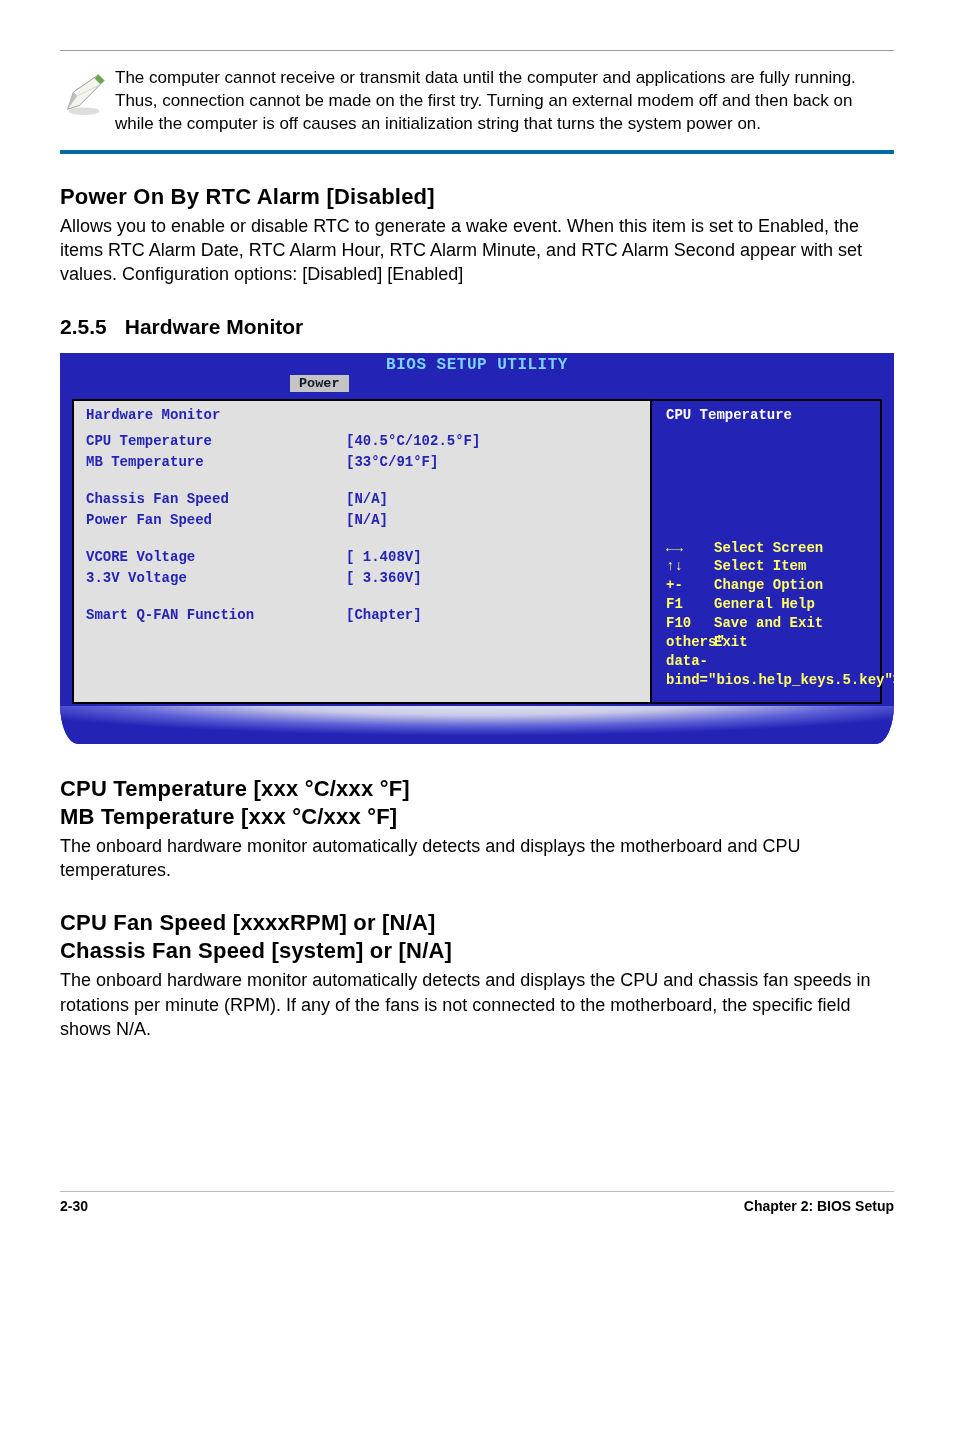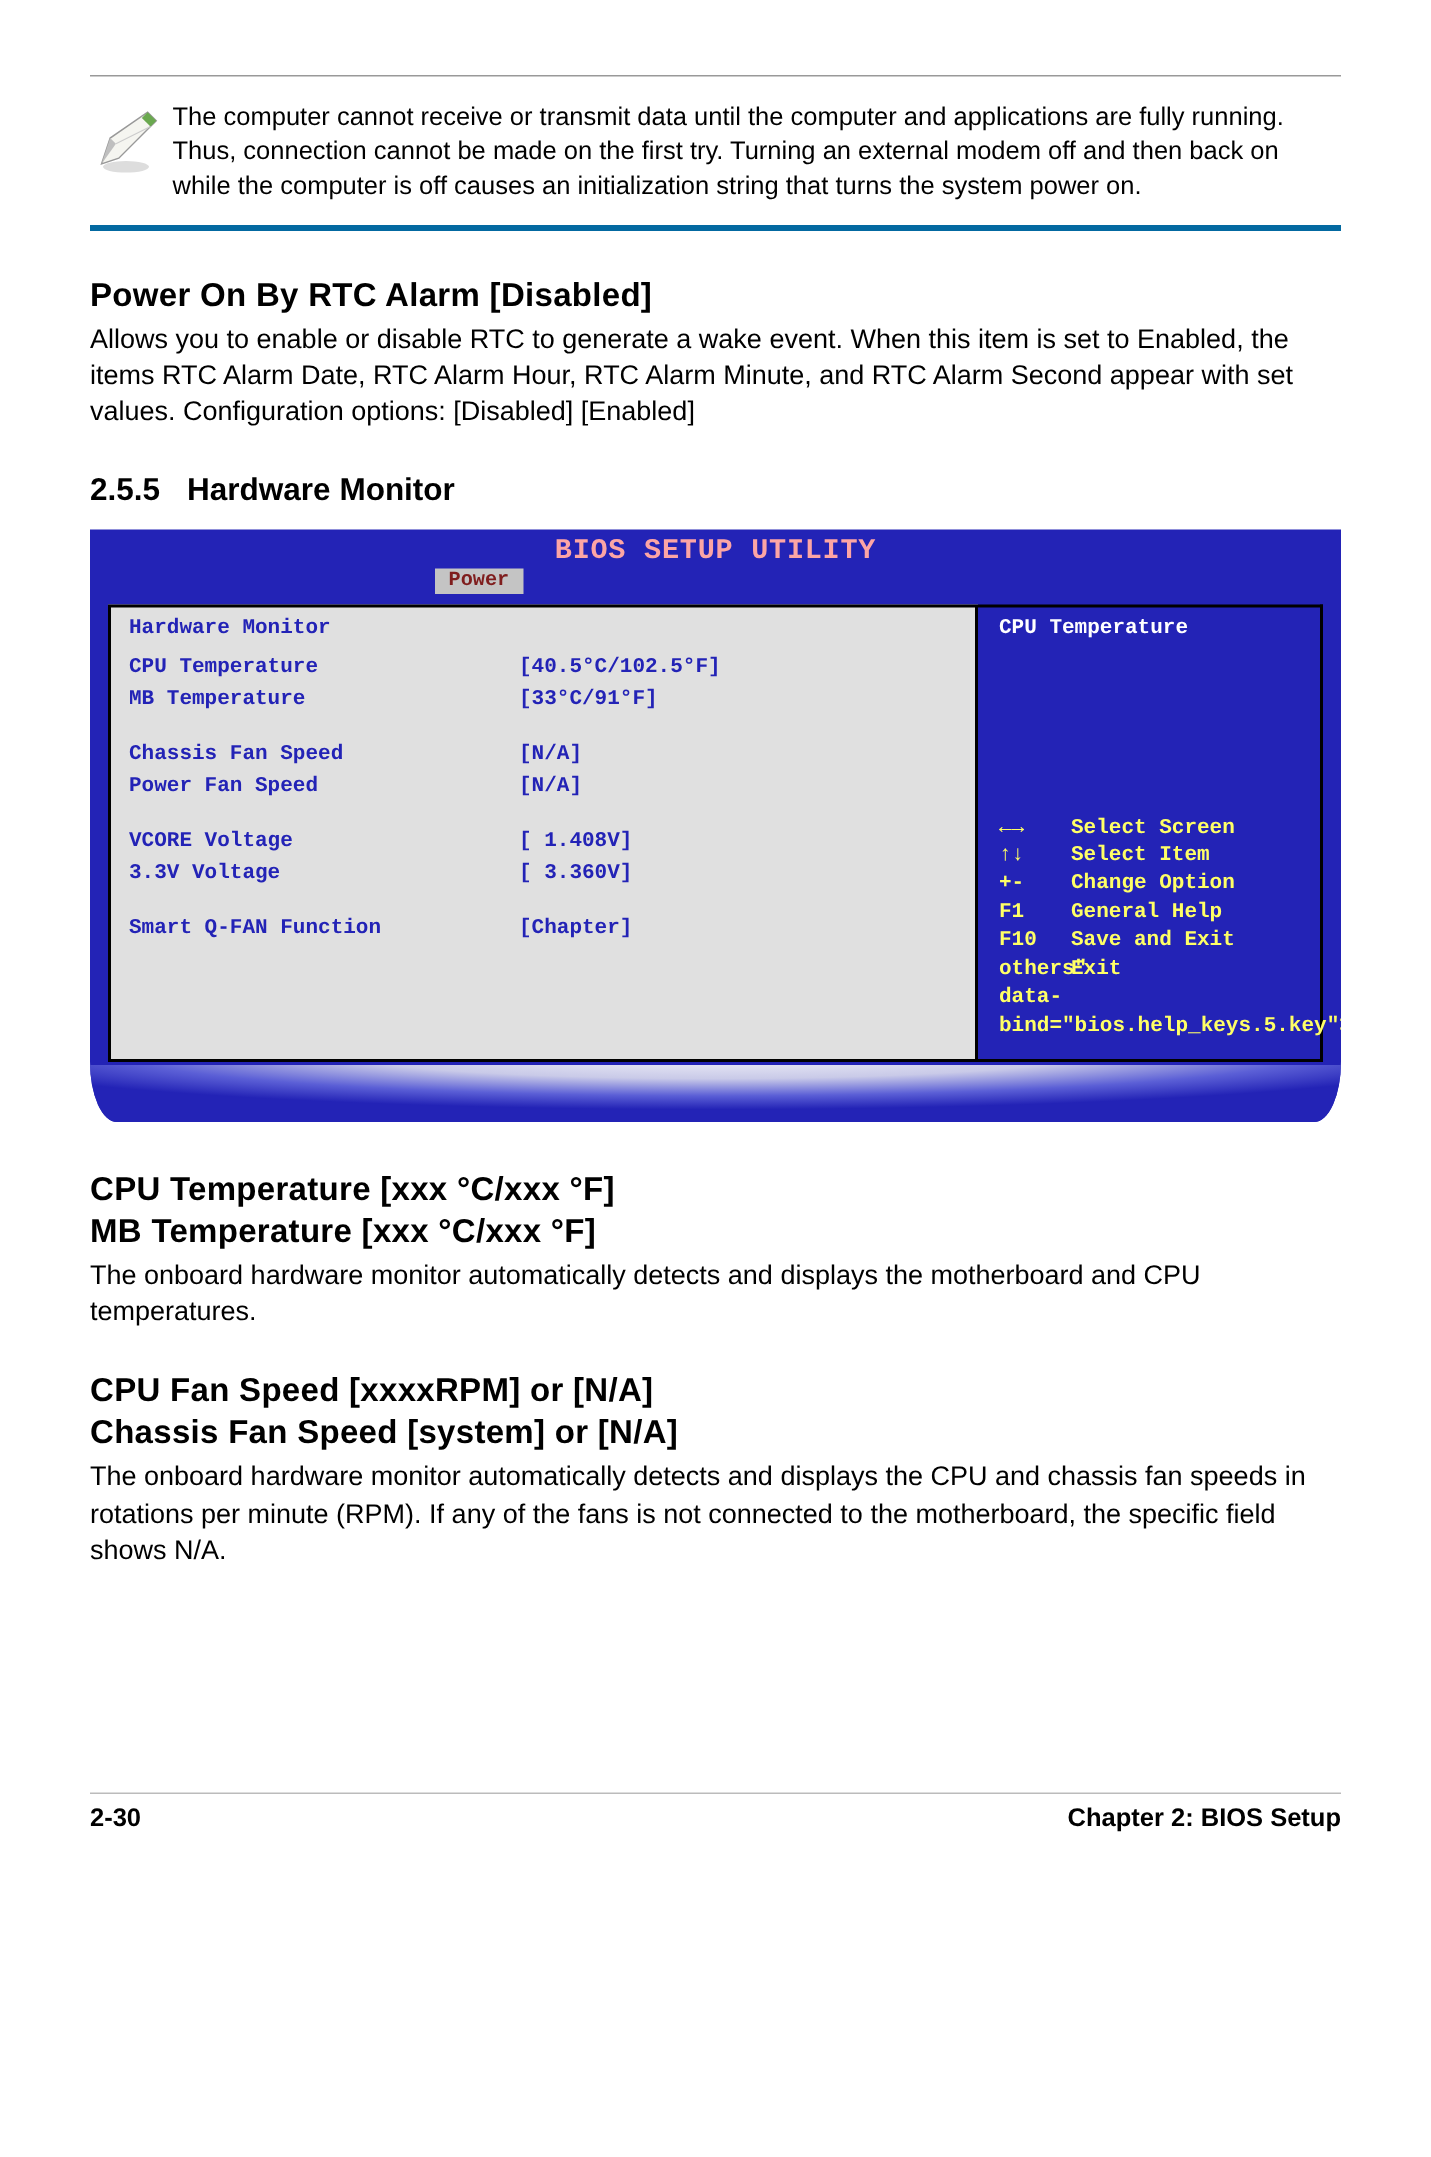--- a/index.html
+++ b/index.html
@@ -54,29 +54,29 @@
       color: #fff;
       font-family: "Courier New", monospace;
       font-size: 14px;
       border-radius: 0 0 18px 18px / 0 0 40px 40px;
       overflow: hidden;
       margin-bottom: 32px;
       position: relative;
     }
     .bios-titlebar {
       text-align: center;
-      color: #fca5a5;
+      color: #7dd3fc;
       font-weight: bold;
       padding: 3px 0 1px;
       letter-spacing: 0.5px;
-      font-size: 19px;
+      font-size: 16px;
     }
     .bios-tab {
       background: #c4c4c4;
-      color: #7f1d1d;
+      color: #0f172a;
       font-weight: bold;
       padding: 1px 9px;
       display: inline-block;
       margin-left: 230px;
       font-size: 13.5px;
     }
     .bios-content {
       display: flex;
       padding: 0 0 2px 0;
     }
@@ -120,21 +120,21 @@
     .help-key { width:48px; }
     .bios-curve {
       height: 38px;
       background: radial-gradient(ellipse 70% 120% at 50% -30%, #ffffff 0%, #c9cae8 45%, #5b5fd6 70%, #2323b6 90%);
     }
     .footer {
       display: flex;
       justify-content: space-between;
       font-family: Verdana, Geneva, sans-serif;
       font-weight: bold;
-      font-size: 17px;
+      font-size: 14px;
       margin-top: 150px;
       border-top: 1px solid #bbb;
       padding-top: 0;
     }
     .footer span { padding-top: 6px; display:inline-block;}
   </style>
 </head>
 <body>
 
 <div class="note-box">

